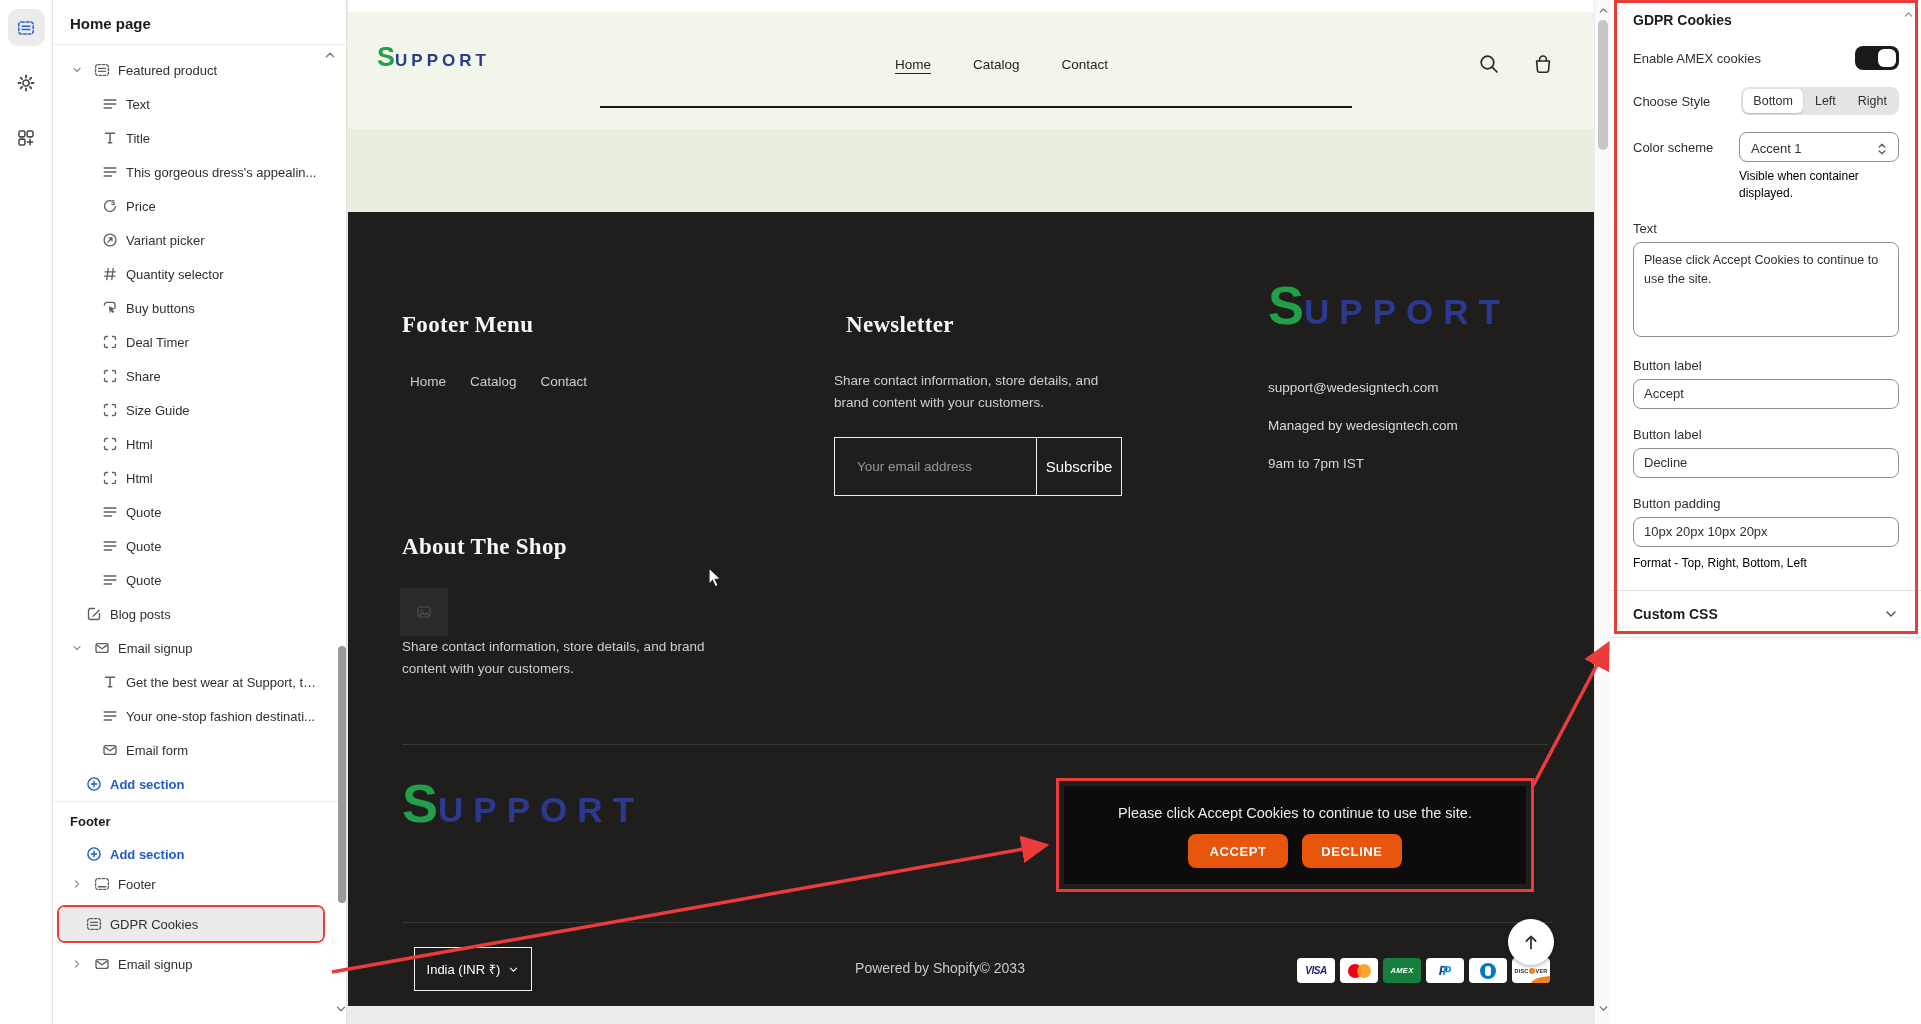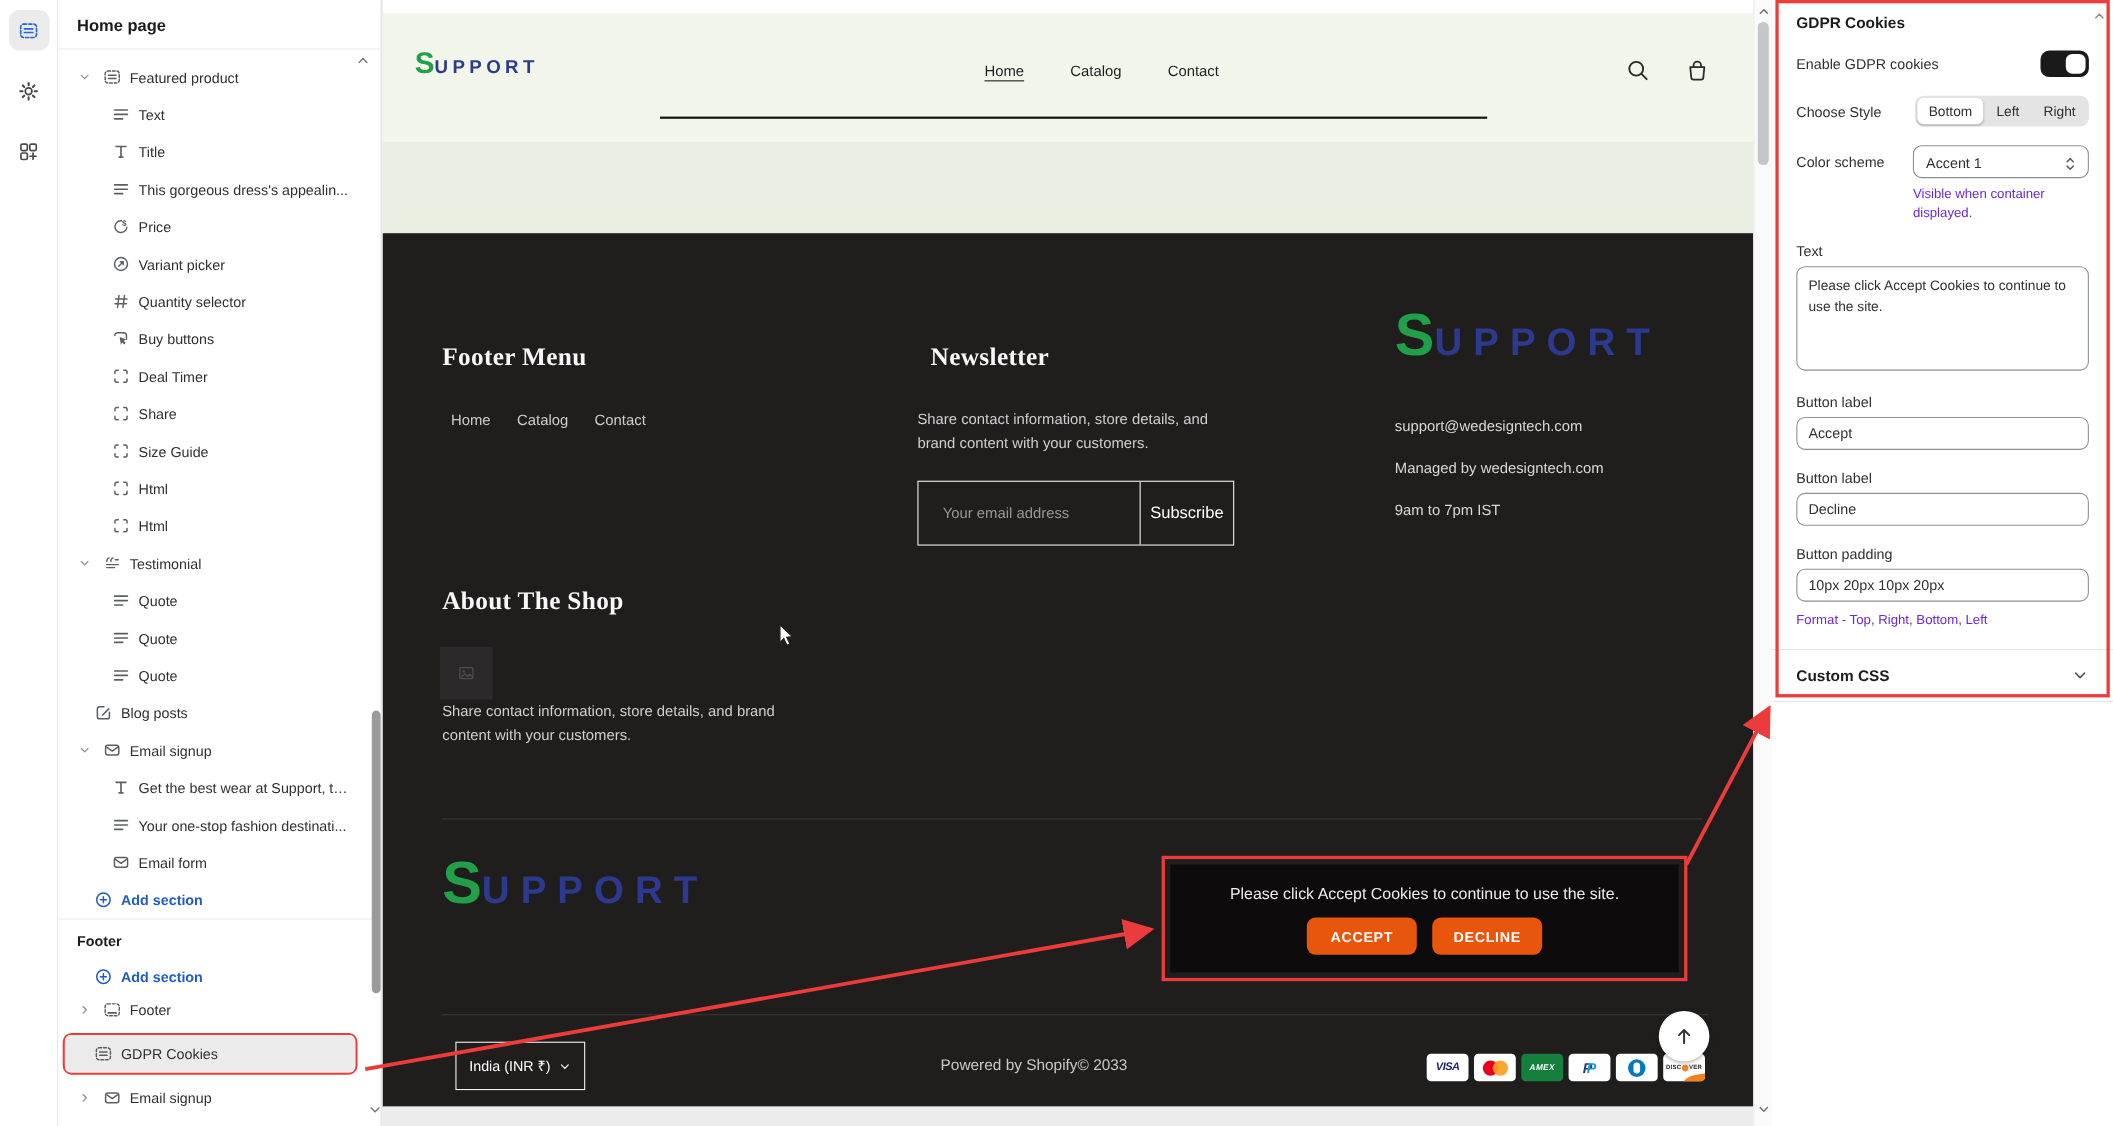--- a/index.html
+++ b/index.html
@@ -111,21 +111,21 @@
   .p-title{font-size:14px;font-weight:700;color:#1a1c1d;margin-bottom:18px;}
   .p-row{display:flex;align-items:center;margin-bottom:17px;}
   .p-row .lab{flex:1;color:#303030;}
   .toggle{width:44px;height:24px;border-radius:8px;background:#1a1a1a;position:relative;cursor:pointer;}
   .toggle .knob{position:absolute;right:3px;top:3px;width:18px;height:18px;border-radius:6px;background:#fff;}
   .seg{display:flex;background:#e4e4e4;border-radius:8px;padding:2px;gap:2px;}
   .seg .opt{padding:5px 10px;border-radius:6px;font-size:12.5px;color:#303030;cursor:pointer;white-space:nowrap;}
   .seg .opt.sel{background:#fff;box-shadow:0 1px 2px rgba(0,0,0,.2);}
   .select{width:160px;height:30px;border:1.6px solid #8c9196;border-radius:8px;display:flex;align-items:center;padding:3px 8px 0 11px;cursor:pointer;}
   .select .val{flex:1;}
-  .p-help{font-size:12px;color:#6d28d9;line-height:1.45;}
+  .p-help{font-size:12px;color:#000000;line-height:1.45;}
   .help-right{width:160px;margin-left:auto;margin-top:-11px;margin-bottom:14px;}
   .p-label{margin:18px 0 6px;}
   .p-input{width:100%;height:30px;border:1.6px solid #8c9196;border-radius:8px;padding:0 10px;font-size:13px;color:#303030;font-family:"Liberation Sans",sans-serif;outline:none;background:#fff;}
   .p-textarea{width:100%;height:95px;border:1.6px solid #8c9196;border-radius:8px;padding:8px 10px;font-size:12.5px;line-height:1.55;color:#303030;font-family:"Liberation Sans",sans-serif;resize:none;outline:none;background:#fff;}
   .p-divider{height:1px;background:#e3e3e3;margin:18px -22px 0;}
   .ccss{display:flex;align-items:flex-end;padding:15px 0;}
   .ccss .t{flex:1;font-size:14px;font-weight:700;color:#1a1c1d;}
   .ccss .icn{color:#5c5f62;}
   .panel-upchev{position:absolute;right:6px;top:8px;color:#8a8a8a;}
   .panel-upchev svg{width:13px;height:13px;}
@@ -296,34 +296,20 @@
           <span class="tlabel">Html</span>
         </div>
         <div class="trow lvl1">
           <span class="chev"></span>
           <span class="icn">
             <svg viewBox="0 0 16 16">
               <path d="M5.5 2.5H4.1A1.6 1.6 0 0 0 2.5 4.1v1.4M10.5 2.5h1.4a1.6 1.6 0 0 1 1.6 1.6v1.4M5.5 13.5H4.1a1.6 1.6 0 0 1-1.6-1.6v-1.4M10.5 13.5h1.4a1.6 1.6 0 0 0 1.6-1.6v-1.4" stroke="currentColor" fill="none" stroke-linecap="round" stroke-linejoin="round" stroke-width="1.35"></path>
             </svg>
           </span>
           <span class="tlabel">Html</span>
-        </div>
-        <div class="trow">
-          <span class="chev icn">
-            <svg viewBox="0 0 16 16">
-              <path d="M4 6l4 4 4-4" stroke="currentColor" fill="none" stroke-linecap="round" stroke-linejoin="round" stroke-width="1.6"></path>
-            </svg>
-          </span>
-          <span class="icn">
-            <svg viewBox="0 0 16 16">
-              <path d="M3.2 6.3q-.2-2.6 2-3.1M6.8 6.3q-.2-2.6 2-3.1" stroke="currentColor" fill="none" stroke-linecap="round" stroke-linejoin="round" stroke-width="1.3"></path>
-              <path d="M10.8 4.8h2.7M3 9.3h10.5M3 12h7.2" stroke="currentColor" fill="none" stroke-linecap="round" stroke-linejoin="round" stroke-width="1.3"></path>
-            </svg>
-          </span>
-          <span class="tlabel">Testimonial</span>
         </div>
         <div class="trow lvl1">
           <span class="chev"></span>
           <span class="icn">
             <svg viewBox="0 0 16 16">
               <line x1="2.2" y1="4" x2="13.8" y2="4" stroke="currentColor" fill="none" stroke-linecap="round" stroke-linejoin="round" stroke-width="1.5"></line>
               <line x1="2.2" y1="8" x2="13.8" y2="8" stroke="currentColor" fill="none" stroke-linecap="round" stroke-linejoin="round" stroke-width="1.5"></line>
               <line x1="2.2" y1="12" x2="9.5" y2="12" stroke="currentColor" fill="none" stroke-linecap="round" stroke-linejoin="round" stroke-width="1.5"></line>
             </svg>
           </span>
@@ -613,21 +599,21 @@
           <path d="M4 6l4 4 4-4" stroke="currentColor" fill="none" stroke-linecap="round" stroke-linejoin="round" stroke-width="1.6"></path>
         </svg>
       </span>
   </div>
 
   <section class="panel">
     <div class="panel-inner">
       <div class="p-title">GDPR Cookies</div>
 
       <div class="p-row">
-        <span class="lab">Enable GDPR cookies</span>
+        <span class="lab">Enable AMEX cookies</span>
         <div class="toggle">
             <div class="knob"></div>
           </div>
       </div>
 
       <div class="p-row">
         <span class="lab">Choose Style</span>
         <div class="seg" id="seg">
             <div class="opt sel">Bottom</div>
             <div class="opt">Left</div>

